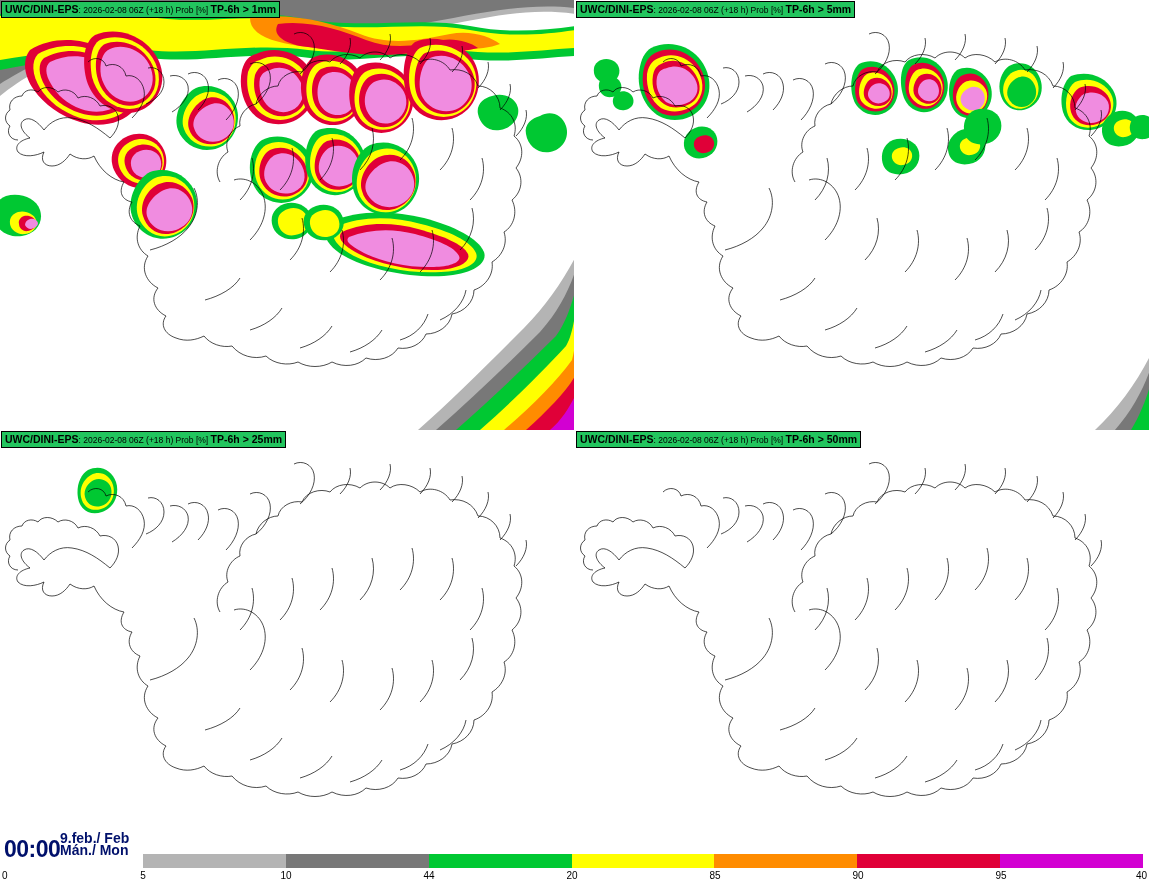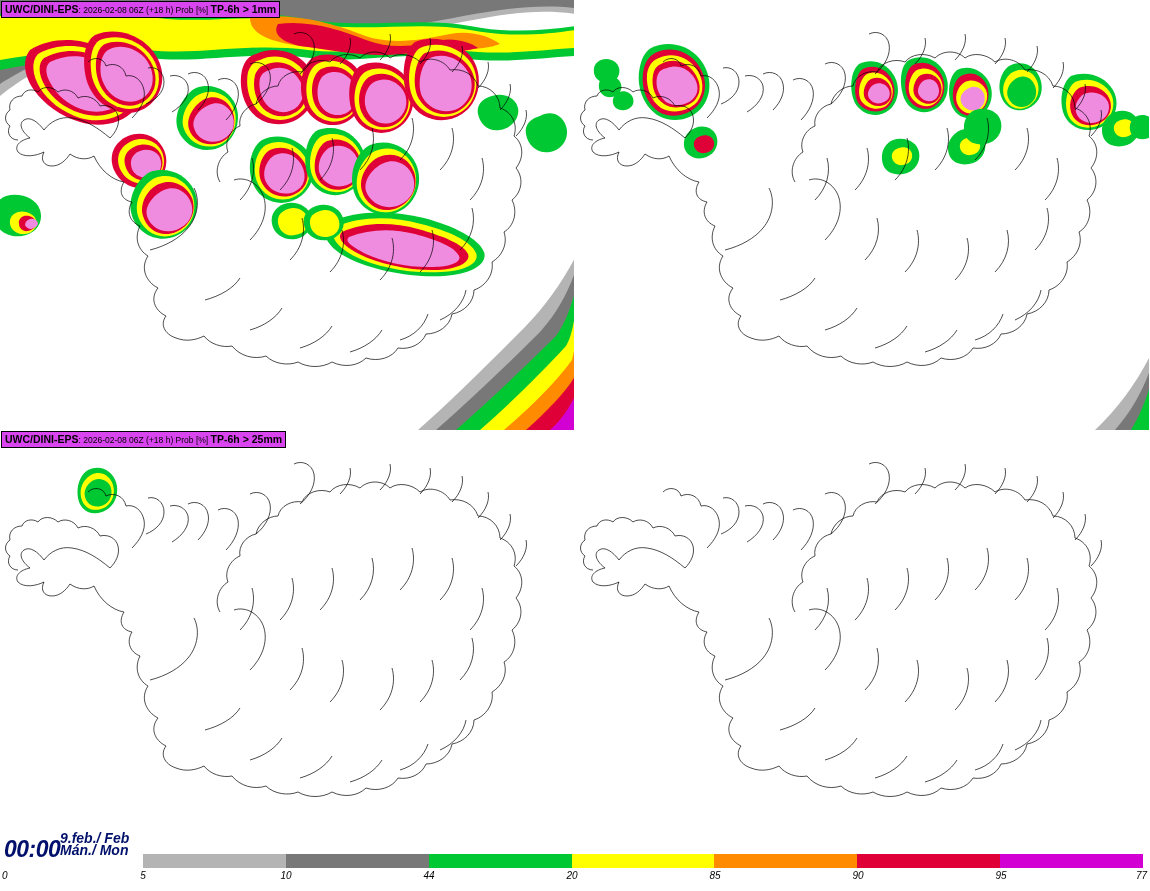--- a/index.html
+++ b/index.html
@@ -23,35 +23,34 @@
     overflow:hidden;
     background:#ffffff;
     border-right:1px solid #ffffff;
   }
   .panel .mapwrap {
     position:absolute; left:0; top:0; width:100%; height:100%;
   }
   .panel svg.mapsvg { position:absolute; left:0; top:0; width:575px; height:430px; display:block;}
   .title {
     position:absolute; left:1px; top:1px;
-    background:#d946ef;
+    background:#22c55e;
     border:1px solid #000000;
     padding:1px 3px 1px 3px;
     font-size:10.5px;
     line-height:12px;
     white-space:nowrap;
     z-index:30;
   }
   .title .b { font-weight:bold; }
   .title .sm { font-size:8.5px; }
   
   #bottom {
     position:absolute; left:0; top:860px; width:1150px; height:31px;
     background:#ffffff;
-    font-style:italic;
   }
   #clock {
     position:absolute; left:4px; top:-24px;
     font-size:23px; font-weight:bold; color:#00106b;
     letter-spacing:-0.5px;
     font-family:"Liberation Sans", sans-serif;
   }
   #datelines {
     position:absolute; left:60px; top:-28px;
     font-size:14px; font-weight:bold; color:#00106b;
@@ -322,20 +321,23 @@
             <path d="M470,200 C482,188 486,172 482,158"></path>
             <path d="M440,170 C452,158 456,142 452,128"></path>
             <path d="M400,160 C412,148 416,132 412,118"></path>
             <path d="M360,170 C372,158 376,142 372,128"></path>
             <path d="M320,180 C332,168 336,152 332,138"></path>
             <path d="M280,190 C292,178 296,162 292,148"></path>
             <path d="M240,200 C252,188 256,172 252,158"></path>
           </g>
         </g>
       </svg>
+    </div>
+    <div class="title">
+      <span class="b">UWC/DINI-EPS</span><span class="sm">: 2026-02-08 06Z (+18 h) Prob [%] </span><span class="b">TP-6h &gt; 5mm</span>
     </div>
   </div>
 
   <div class="panel">
     <div class="mapwrap">
       <svg class="mapsvg" viewBox="0 0 575 430" preserveAspectRatio="none">
         <defs>
             <clipPath id="clip3">
               <rect x="0" y="0" width="575" height="430"></rect>
             </clipPath>
@@ -437,20 +439,23 @@
             <path d="M440,170 C452,158 456,142 452,128"></path>
             <path d="M400,160 C412,148 416,132 412,118"></path>
             <path d="M360,170 C372,158 376,142 372,128"></path>
             <path d="M320,180 C332,168 336,152 332,138"></path>
             <path d="M280,190 C292,178 296,162 292,148"></path>
             <path d="M240,200 C252,188 256,172 252,158"></path>
           </g>
         </g>
       </svg>
     </div>
+    <div class="title">
+      <span class="b">UWC/DINI-EPS</span><span class="sm">: 2026-02-08 06Z (+18 h) Prob [%] </span><span class="b">TP-6h &gt; 50mm</span>
+    </div>
   </div>
 </div>
 
 <div id="bottom">
   <div id="clock">00:00</div>
   <div id="datelines">
     <div>9.feb./ Feb</div>
     <div>Mán./ Mon</div>
   </div>
 
@@ -466,15 +471,15 @@
 
   <div id="cbarlabels">
     <span style="left:2px">0</span>
     <span class="cbl" style="left:143px">5</span>
     <span class="cbl" style="left:286px">10</span>
     <span class="cbl" style="left:429px">44</span>
     <span class="cbl" style="left:572px">20</span>
     <span class="cbl" style="left:715px">85</span>
     <span class="cbl" style="left:858px">90</span>
     <span class="cbl" style="left:1001px">95</span>
-    <span style="right:3px">77</span>
+    <span style="right:3px">40</span>
   </div>
 </div>
 
 </body></html>

